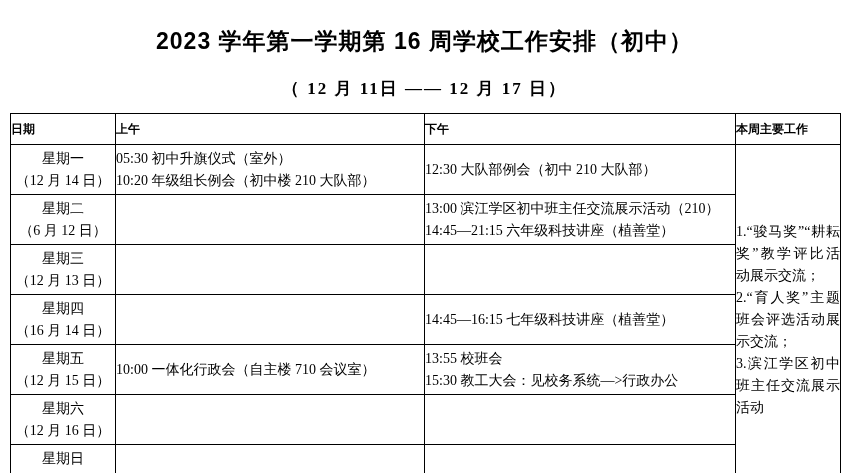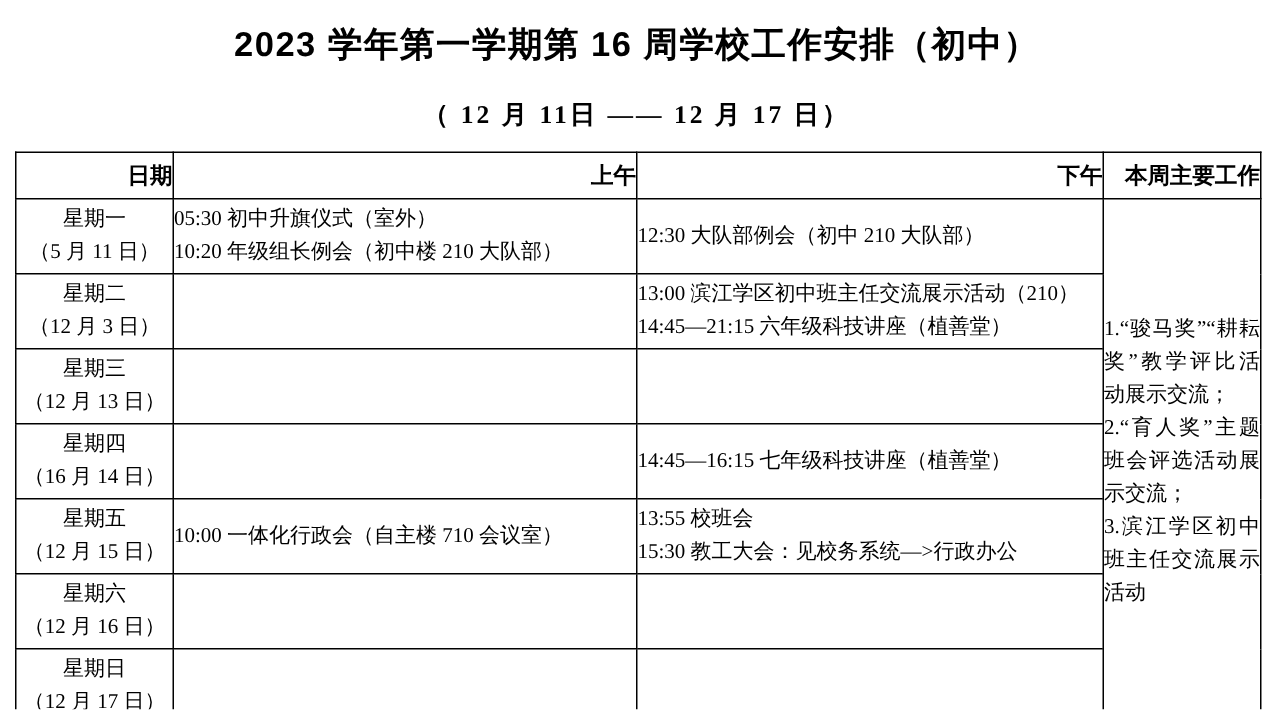--- a/index.html
+++ b/index.html
@@ -11,21 +11,21 @@
   }
   .page {
     position: relative;
     width: 849px;
     height: 473px;
     background: #ffffff;
     overflow: hidden;
   }
   .title {
     margin: 0;
-    padding-top: 15px;
+    padding-top: 27px;
     text-align: center;
     font-family: "Liberation Sans", "DejaVu Sans", sans-serif;
     font-weight: bold;
     font-size: 23px;
     line-height: 28px;
     letter-spacing: 1px;
   }
   .subtitle {
     margin: 12px;
     padding-top: 11px;
@@ -42,23 +42,23 @@
     width: 830px;
   }
   table.schedule th,
   table.schedule td {
     border: 1.5px solid #000000;
     padding: 0;
     overflow: hidden;
   }
   table.schedule th {
     height: 30px;
-    font-size: 15px;
+    font-size: 12px;
     font-weight: bold;
-    text-align: right;
+    text-align: left;
     white-space: nowrap;
     margin-left: 15px;
   }
   table.schedule td {
     height: 49px;
     font-size: 14px;
     vertical-align: middle;
   }
   td.day-cell {
     text-align: center;
@@ -102,39 +102,39 @@
         <th>日期</th>
         <th>上午</th>
         <th>下午</th>
         <th>本周主要工作</th>
       </tr>
     </thead>
     <tbody>
         <tr>
     <td class="day-cell">
       <div>星期一</div>
-      <div>（5 月 11 日）</div>
+      <div>（12 月 14 日）</div>
     </td>
     <td class="event-cell">
             <div>05:30  初中升旗仪式（室外）</div>
             <div>10:20  年级组长例会（初中楼 210 大队部）</div>
           </td>
     <td class="event-cell">
             <div>12:30  大队部例会（初中 210 大队部）</div>
           </td>
   <td rowspan="7" class="weekly-cell">
             <div class="weekly-item">1.“骏马奖”“耕耘奖”教学评比活动展示交流；</div>
             <div class="weekly-item">2.“育人奖”主题班会评选活动展示交流；</div>
             <div class="weekly-item">3.滨江学区初中班主任交流展示活动</div>
           </td>
         </tr>
         <tr>
     <td class="day-cell">
       <div>星期二</div>
-      <div>（12 月 3 日）</div>
+      <div>（6 月 12 日）</div>
     </td>
     <td class="event-cell"></td>
     <td class="event-cell">
             <div>13:00  滨江学区初中班主任交流展示活动（210）</div>
             <div>14:45—21:15  六年级科技讲座（植善堂）</div>
           </td>
   </tr>
         <tr>
     <td class="day-cell">
       <div>星期三</div>

